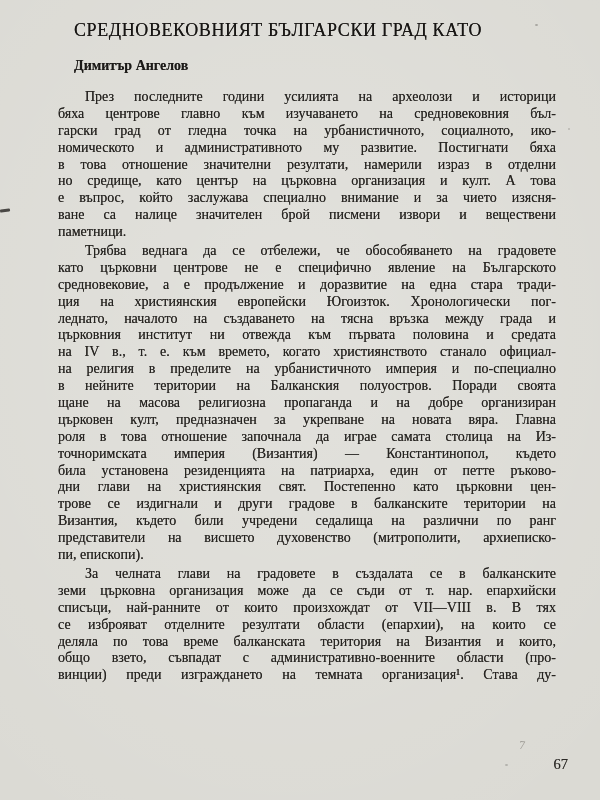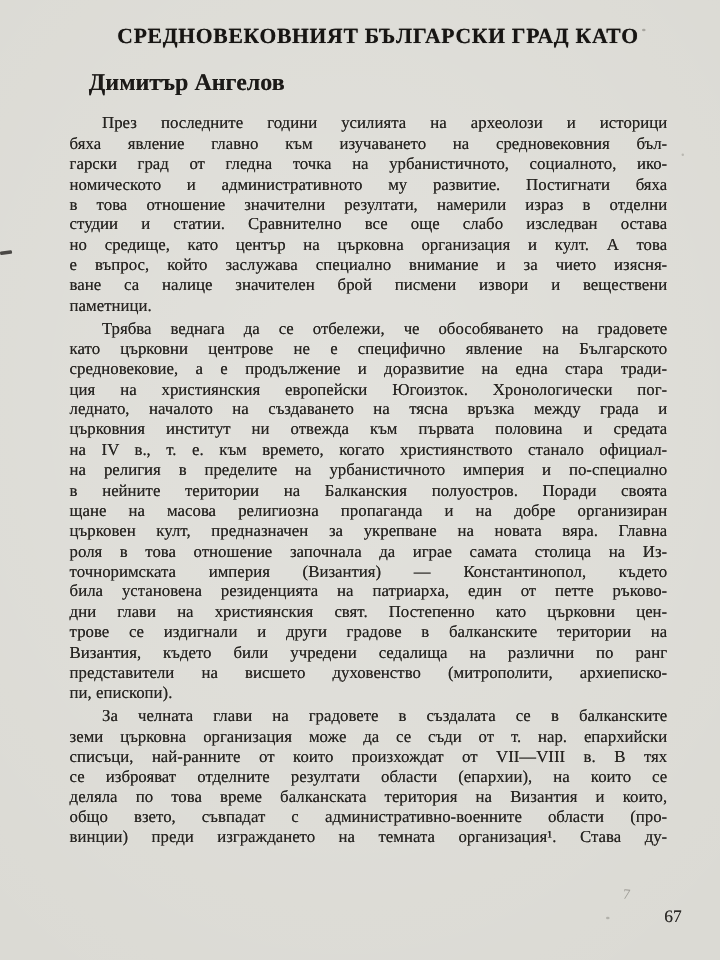--- a/index.html
+++ b/index.html
@@ -18,32 +18,31 @@
     font-family: "Liberation Serif", "DejaVu Serif", serif;
     color: #222;
   }
   .content {
     position: absolute;
     top: 20px;
     left: 58px;
     right: 44px;
   }
   .title {
-    font-weight: bold;
+    font-weight: normal;
     font-size: 18px;
     line-height: 21px;
     letter-spacing: 0.6px;
     color: #171513;
     text-shadow: 0 0 0.6px rgba(20,18,16,0.75);
     padding-left: 16px;
-    text-align: center;
   }
   .author {
     font-weight: bold;
-    font-size: 20px;
+    font-size: 14px;
     margin-top: 17px;
     padding-left: 16px;
     color: #1c1a18;
     text-shadow: 0 0 0.5px rgba(20,18,16,0.6);
   }
   .bodytext {
     margin-top: 15px;
     font-size: 14px;
     line-height: 16.9px;
     color: #262421;
@@ -102,25 +101,24 @@
   <div class="content">
     <div class="title">
       <div>СРЕДНОВЕКОВНИЯТ БЪЛГАРСКИ ГРАД КАТО</div>
     </div>
 
     <div class="author">Димитър Ангелов</div>
 
     <div class="bodytext">
       <div class="para">
         <div class="line first">През последните години усилията на археолози и историци</div>
-        <div class="line">бяха явление главно към изучаването на средновековния бъл-</div>
+        <div class="line">бяха центрове главно към изучаването на средновековния бъл-</div>
         <div class="line">гарски град от гледна точка на урбанистичното, социалното, ико-</div>
         <div class="line">номическото и административното му развитие. Постигнати бяха</div>
         <div class="line">в това отношение значителни резултати, намерили израз в отделни</div>
-        <div class="line">студии и статии. Сравнително все още слабо изследван остава</div>
         <div class="line">но средище, като център на църковна организация и култ. А това</div>
         <div class="line">е въпрос, който заслужава специално внимание и за чието изясня-</div>
         <div class="line">ване са налице значителен брой писмени извори и веществени</div>
         <div class="line last">паметници.</div>
       </div>
 
       <div class="para">
         <div class="line first">Трябва веднага да се отбележи, че обособяването на градовете</div>
         <div class="line">като църковни центрове не е специфично явление на Българското</div>
         <div class="line">средновековие, а е продължение и доразвитие на една стара тради-</div>

